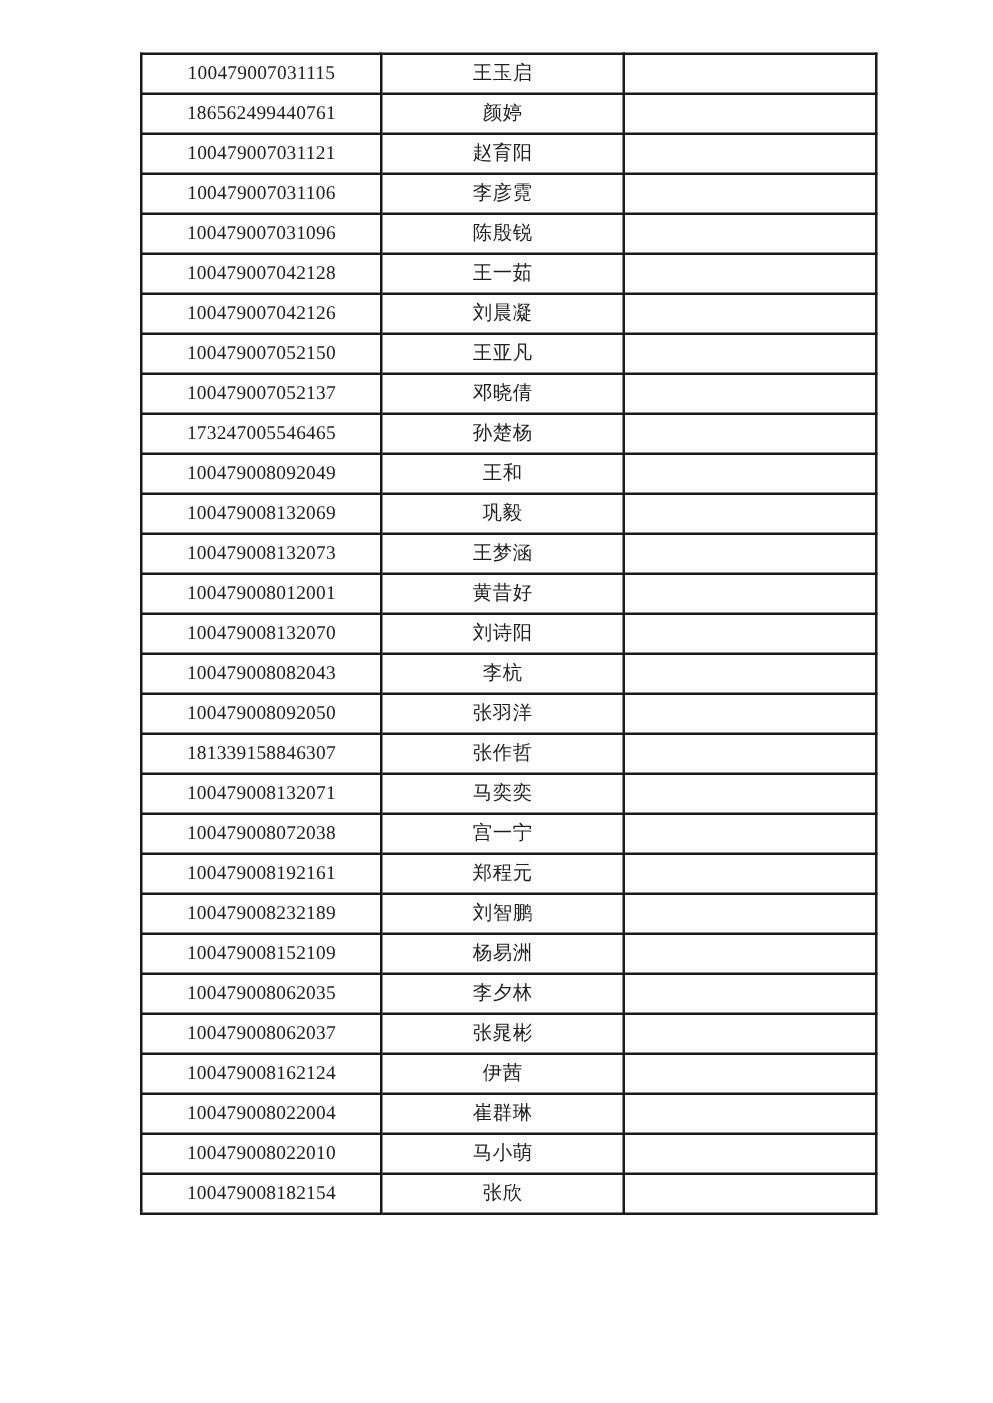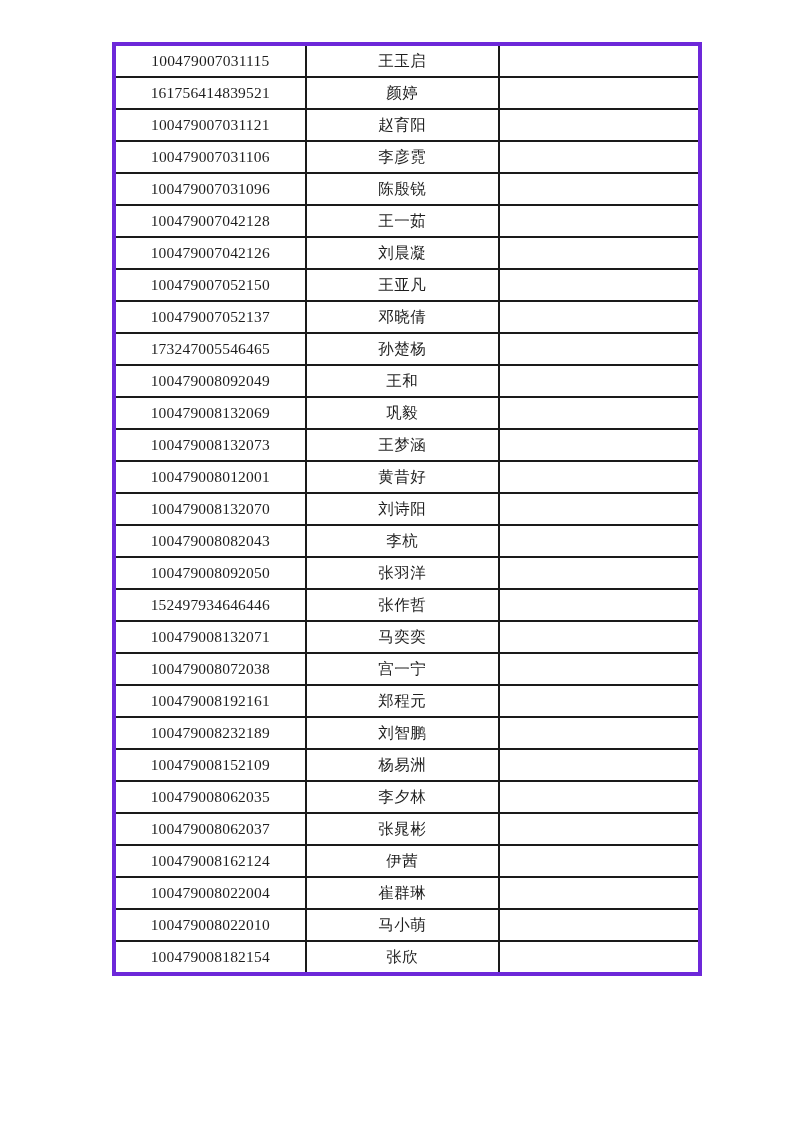--- a/index.html
+++ b/index.html
@@ -16,21 +16,21 @@
     font-family: "Liberation Serif", "DejaVu Serif", serif;
     color: #1e1e1e;
   }
   table.roster {
     position: absolute;
     left: 112px;
     top: 42px;
     width: 590px;
     border-collapse: collapse;
     table-layout: fixed;
-    border: 4px solid #6d28d9;
+    border: 2px solid #6d28d9;
   }
   col.c1 { width: 32.7%; }
   col.c2 { width: 33.0%; }
   col.c3 { width: 34.3%; }
   table.roster td {
     border: 2px solid #1a1a1a;
     height: 30px;
     padding: 0;
     text-align: center;
     vertical-align: middle;
@@ -58,21 +58,21 @@
       <col class="c3">
     </colgroup>
     <tbody id="roster-body">
   <tr>
     <td class="id-cell">100479007031115</td>
     <td class="name-cell">王玉启</td>
     <td class="blank-cell"></td>
   </tr>
 
   <tr>
-    <td class="id-cell">161756414839521</td>
+    <td class="id-cell">186562499440761</td>
     <td class="name-cell">颜婷</td>
     <td class="blank-cell"></td>
   </tr>
 
   <tr>
     <td class="id-cell">100479007031121</td>
     <td class="name-cell">赵育阳</td>
     <td class="blank-cell"></td>
   </tr>
 
@@ -157,21 +157,21 @@
     <td class="blank-cell"></td>
   </tr>
 
   <tr>
     <td class="id-cell">100479008092050</td>
     <td class="name-cell">张羽洋</td>
     <td class="blank-cell"></td>
   </tr>
 
   <tr>
-    <td class="id-cell">152497934646446</td>
+    <td class="id-cell">181339158846307</td>
     <td class="name-cell">张作哲</td>
     <td class="blank-cell"></td>
   </tr>
 
   <tr>
     <td class="id-cell">100479008132071</td>
     <td class="name-cell">马奕奕</td>
     <td class="blank-cell"></td>
   </tr>
 

